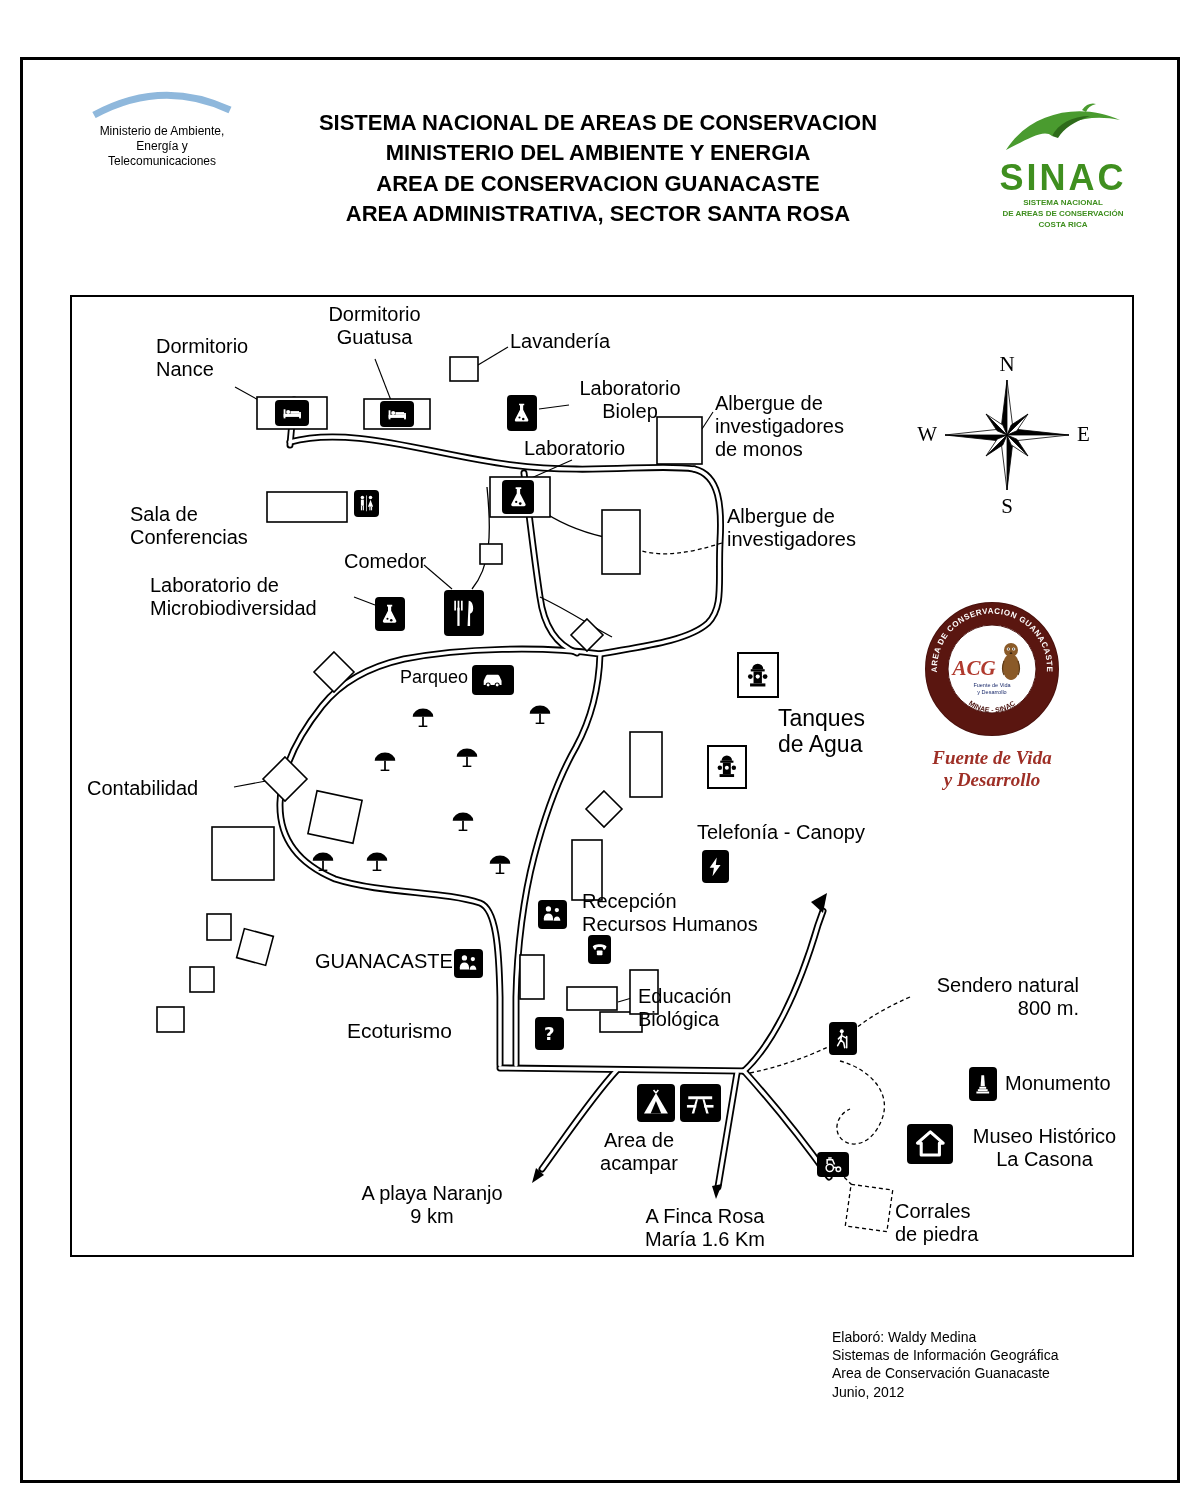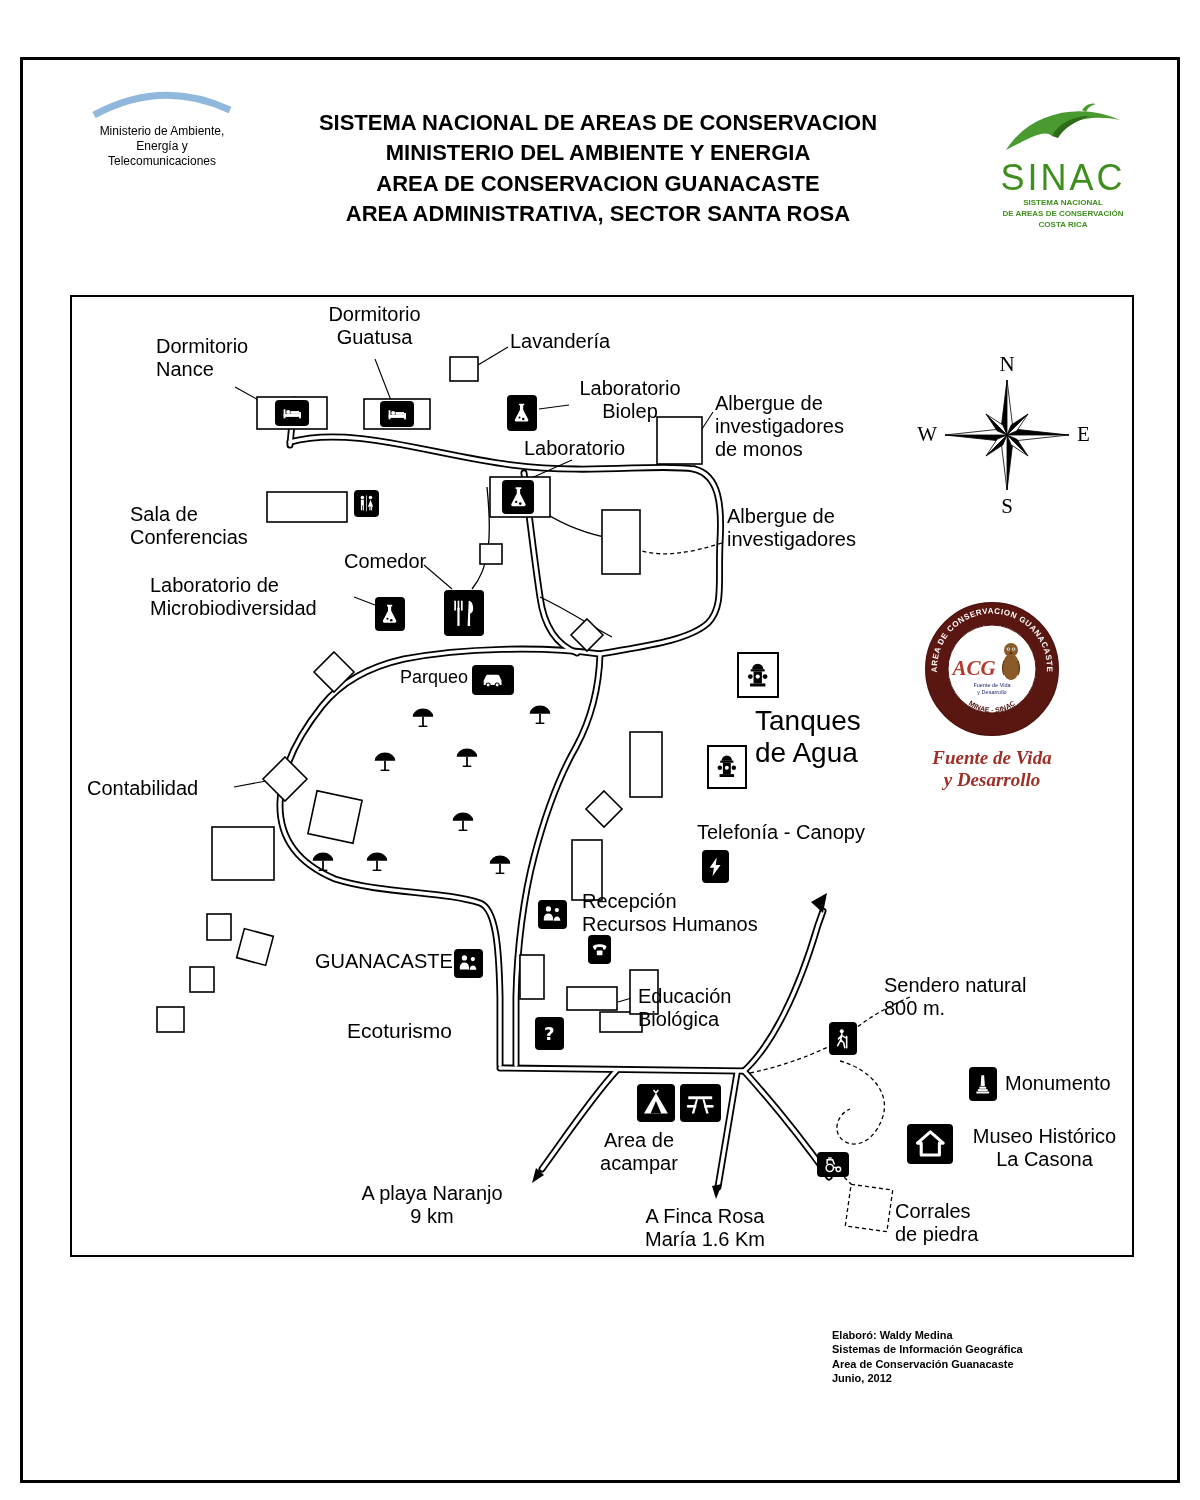--- a/index.html
+++ b/index.html
@@ -5,32 +5,32 @@
   html,body{margin:0;padding:0;background:#fff;}
   #page{position:relative;width:1200px;height:1500px;background:#fff;font-family:"Liberation Sans",sans-serif;color:#000;overflow:hidden;}
   #frame{position:absolute;left:20px;top:57px;width:1154px;height:1420px;border:3px solid #000;}
   .abs{position:absolute;}
   
   #minaet{left:62px;top:88px;width:200px;text-align:center;}
   #minaet .name{font-size:31px;font-weight:bold;letter-spacing:1px;margin-top:-4px;}
   #minaet .sub{font-size:12px;line-height:1.25;white-space:pre-line;margin-top:2px;}
   #title{left:258px;top:108px;width:680px;text-align:center;font-weight:bold;font-size:22px;line-height:1.38;}
   #sinac{left:978px;top:100px;width:170px;text-align:center;}
-  #sinac .name{font-size:36px;font-weight:normal;color:#3f8f1f;letter-spacing:3px;line-height:1;}
+  #sinac .name{font-size:36px;font-weight:bold;color:#3f8f1f;letter-spacing:3px;line-height:1;}
   #sinac .sub{font-size:8px;font-weight:bold;color:#3f8f1f;line-height:1.35;white-space:pre-line;margin-top:2px;}
   
   #map{left:70px;top:295px;width:1060px;height:958px;border:2px solid #000;}
   #roads{position:absolute;left:0;top:0;z-index:1;}
   .m{position:absolute;font-size:20px;line-height:1.15;white-space:pre-line;z-index:4;}
   .tile{position:absolute;background:#000;border-radius:4px;display:flex;align-items:center;justify-content:center;z-index:3;}
   .tile svg{width:84%;height:84%;}
   .wbox{position:absolute;background:#fff;border:2px solid #000;display:flex;align-items:center;justify-content:center;z-index:3;}
   .wbox svg{width:88%;height:88%;}
   #seal-script{font-family:"Liberation Serif",serif;font-style:italic;font-weight:bold;color:#9e2f26;font-size:19px;text-align:center;white-space:pre-line;z-index:4;}
-  #credits{left:832px;top:1328px;font-size:11px;line-height:1.3;white-space:pre-line;font-weight:bold;}
+  #credits{left:832px;top:1328px;font-size:14px;line-height:1.3;white-space:pre-line;}
   .compass-letter{font-family:"Liberation Serif",serif;font-size:21px;}
 </style>
 </head>
 <body>
 
 <div id="page">
   <div id="frame" class="abs"></div>
 
   <div id="minaet" class="abs">
     <svg width="160" height="30" viewBox="0 0 160 30">
@@ -433,28 +433,28 @@
 de monos</div>
     <div class="m" style="left:452px;top:140px;width:130px">Laboratorio</div>
     <div class="m" style="left:58px;top:206px;width:145px">Sala de
 Conferencias</div>
     <div class="m" style="left:655px;top:208px;width:170px">Albergue de
 investigadores</div>
     <div class="m" style="left:272px;top:253px;width:110px">Comedor</div>
     <div class="m" style="left:78px;top:277px;width:205px">Laboratorio de
 Microbiodiversidad</div>
     <div class="m" style="left:328px;top:370px;width:75px;font-size:18px">Parqueo</div>
-    <div class="m" style="left:683px;top:408px;width:115px;font-size:28px">Tanques
+    <div class="m" style="left:706px;top:408px;width:115px;font-size:23px">Tanques
 de Agua</div>
     <div class="m" style="left:15px;top:480px;width:150px">Contabilidad</div>
     <div class="m" style="left:625px;top:524px;width:215px">Telefonía - Canopy</div>
     <div class="m" style="left:510px;top:593px;width:210px">Recepción
 Recursos Humanos</div>
     <div class="m" style="left:243px;top:653px;width:135px">GUANACASTE</div>
-    <div class="m" style="left:812px;top:677px;width:195px;text-align:left">Sendero natural
+    <div class="m" style="left:812px;top:677px;width:195px;text-align:right">Sendero natural
 800 m.</div>
     <div class="m" style="left:566px;top:688px;width:125px">Educación
 Biológica</div>
     <div class="m" style="left:275px;top:722px;width:145px;font-size:21px">Ecoturismo</div>
     <div class="m" style="left:933px;top:775px;width:125px">Monumento</div>
     <div class="m" style="left:885px;top:828px;width:175px;text-align:center">Museo Histórico
 La Casona</div>
     <div class="m" style="left:512px;top:832px;width:110px;text-align:center">Area de
 acampar</div>
     <div class="m" style="left:265px;top:885px;width:190px;text-align:center">A playa Naranjo

